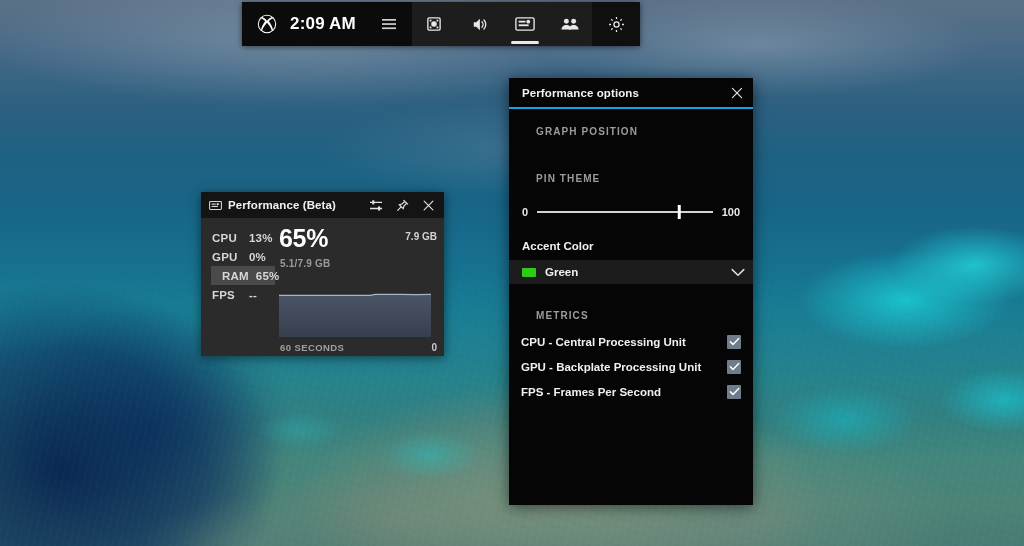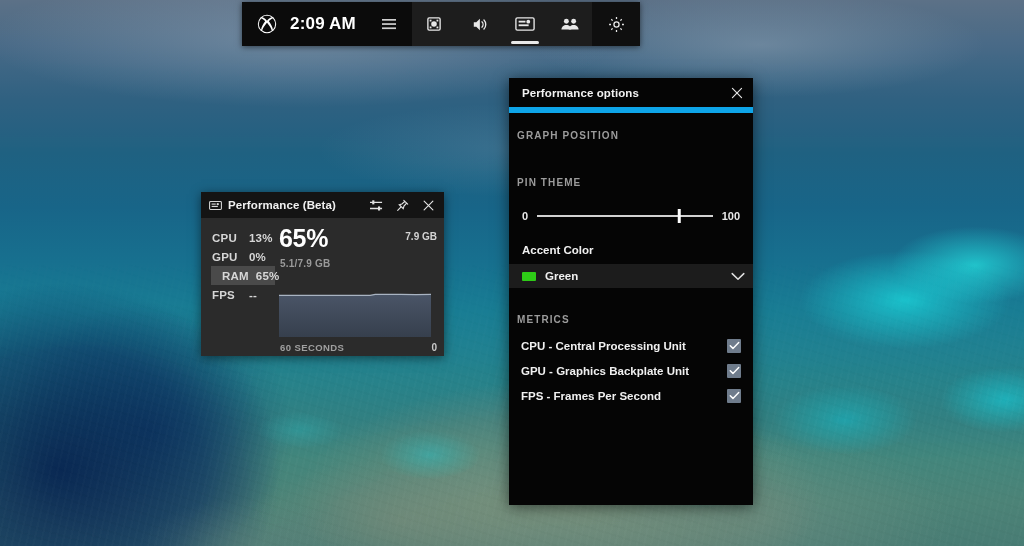--- a/index.html
+++ b/index.html
@@ -267,40 +267,40 @@
     background: #050505;
     box-shadow: 0 2px 14px rgba(0,0,0,.55);
     display: flex;
     flex-direction: column;
   }
   #opt-header {
     height: 29px;
     display: flex;
     align-items: center;
     padding: 0 4px 0 13px;
-    border-bottom: 6px solid #0ea5e9;
+    border-bottom: 2px solid #0ea5e9;
   }
   #opt-title {
     flex: 1;
     color: #f2f2f2;
     font-size: 11.5px;
     font-weight: bold;
     letter-spacing: .1px;
   }
   #opt-close {
     width: 24px; height: 24px;
     display: flex; align-items: center; justify-content: center;
     color: #e4e4e4;
   }
   .section-label {
     color: #9c9c9c;
     font-size: 10px;
     font-weight: bold;
     letter-spacing: 1.1px;
-    padding: 0 0 0 8px;
+    padding: 0 0 0 27px;
   }
   .dropdown {
     height: 24px;
     background: #1c1c1c;
     display: flex;
     align-items: center;
     padding: 0 8px 0 13px;
     gap: 9px;
   }
   .dd-label {
@@ -573,21 +573,21 @@
 
     <div class="metric-opt">
       <span class="mo-label">CPU - Central Processing Unit</span>
       <span class="checkbox">
         <svg width="11" height="9" viewBox="0 0 12 10" fill="none" stroke="#ffffff" stroke-width="1.6" stroke-linecap="round" stroke-linejoin="round">
             <path d="M1.3 5.2 4.3 8.2 10.7 1.6"></path>
           </svg>
       </span>
     </div>
     <div class="metric-opt">
-      <span class="mo-label">GPU - Graphics Backplate Unit</span>
+      <span class="mo-label">GPU - Backplate Processing Unit</span>
       <span class="checkbox">
         <svg width="11" height="9" viewBox="0 0 12 10" fill="none" stroke="#ffffff" stroke-width="1.6" stroke-linecap="round" stroke-linejoin="round">
             <path d="M1.3 5.2 4.3 8.2 10.7 1.6"></path>
           </svg>
       </span>
     </div>
     <div class="metric-opt">
       <span class="mo-label">FPS - Frames Per Second</span>
       <span class="checkbox">
         <svg width="11" height="9" viewBox="0 0 12 10" fill="none" stroke="#ffffff" stroke-width="1.6" stroke-linecap="round" stroke-linejoin="round">

